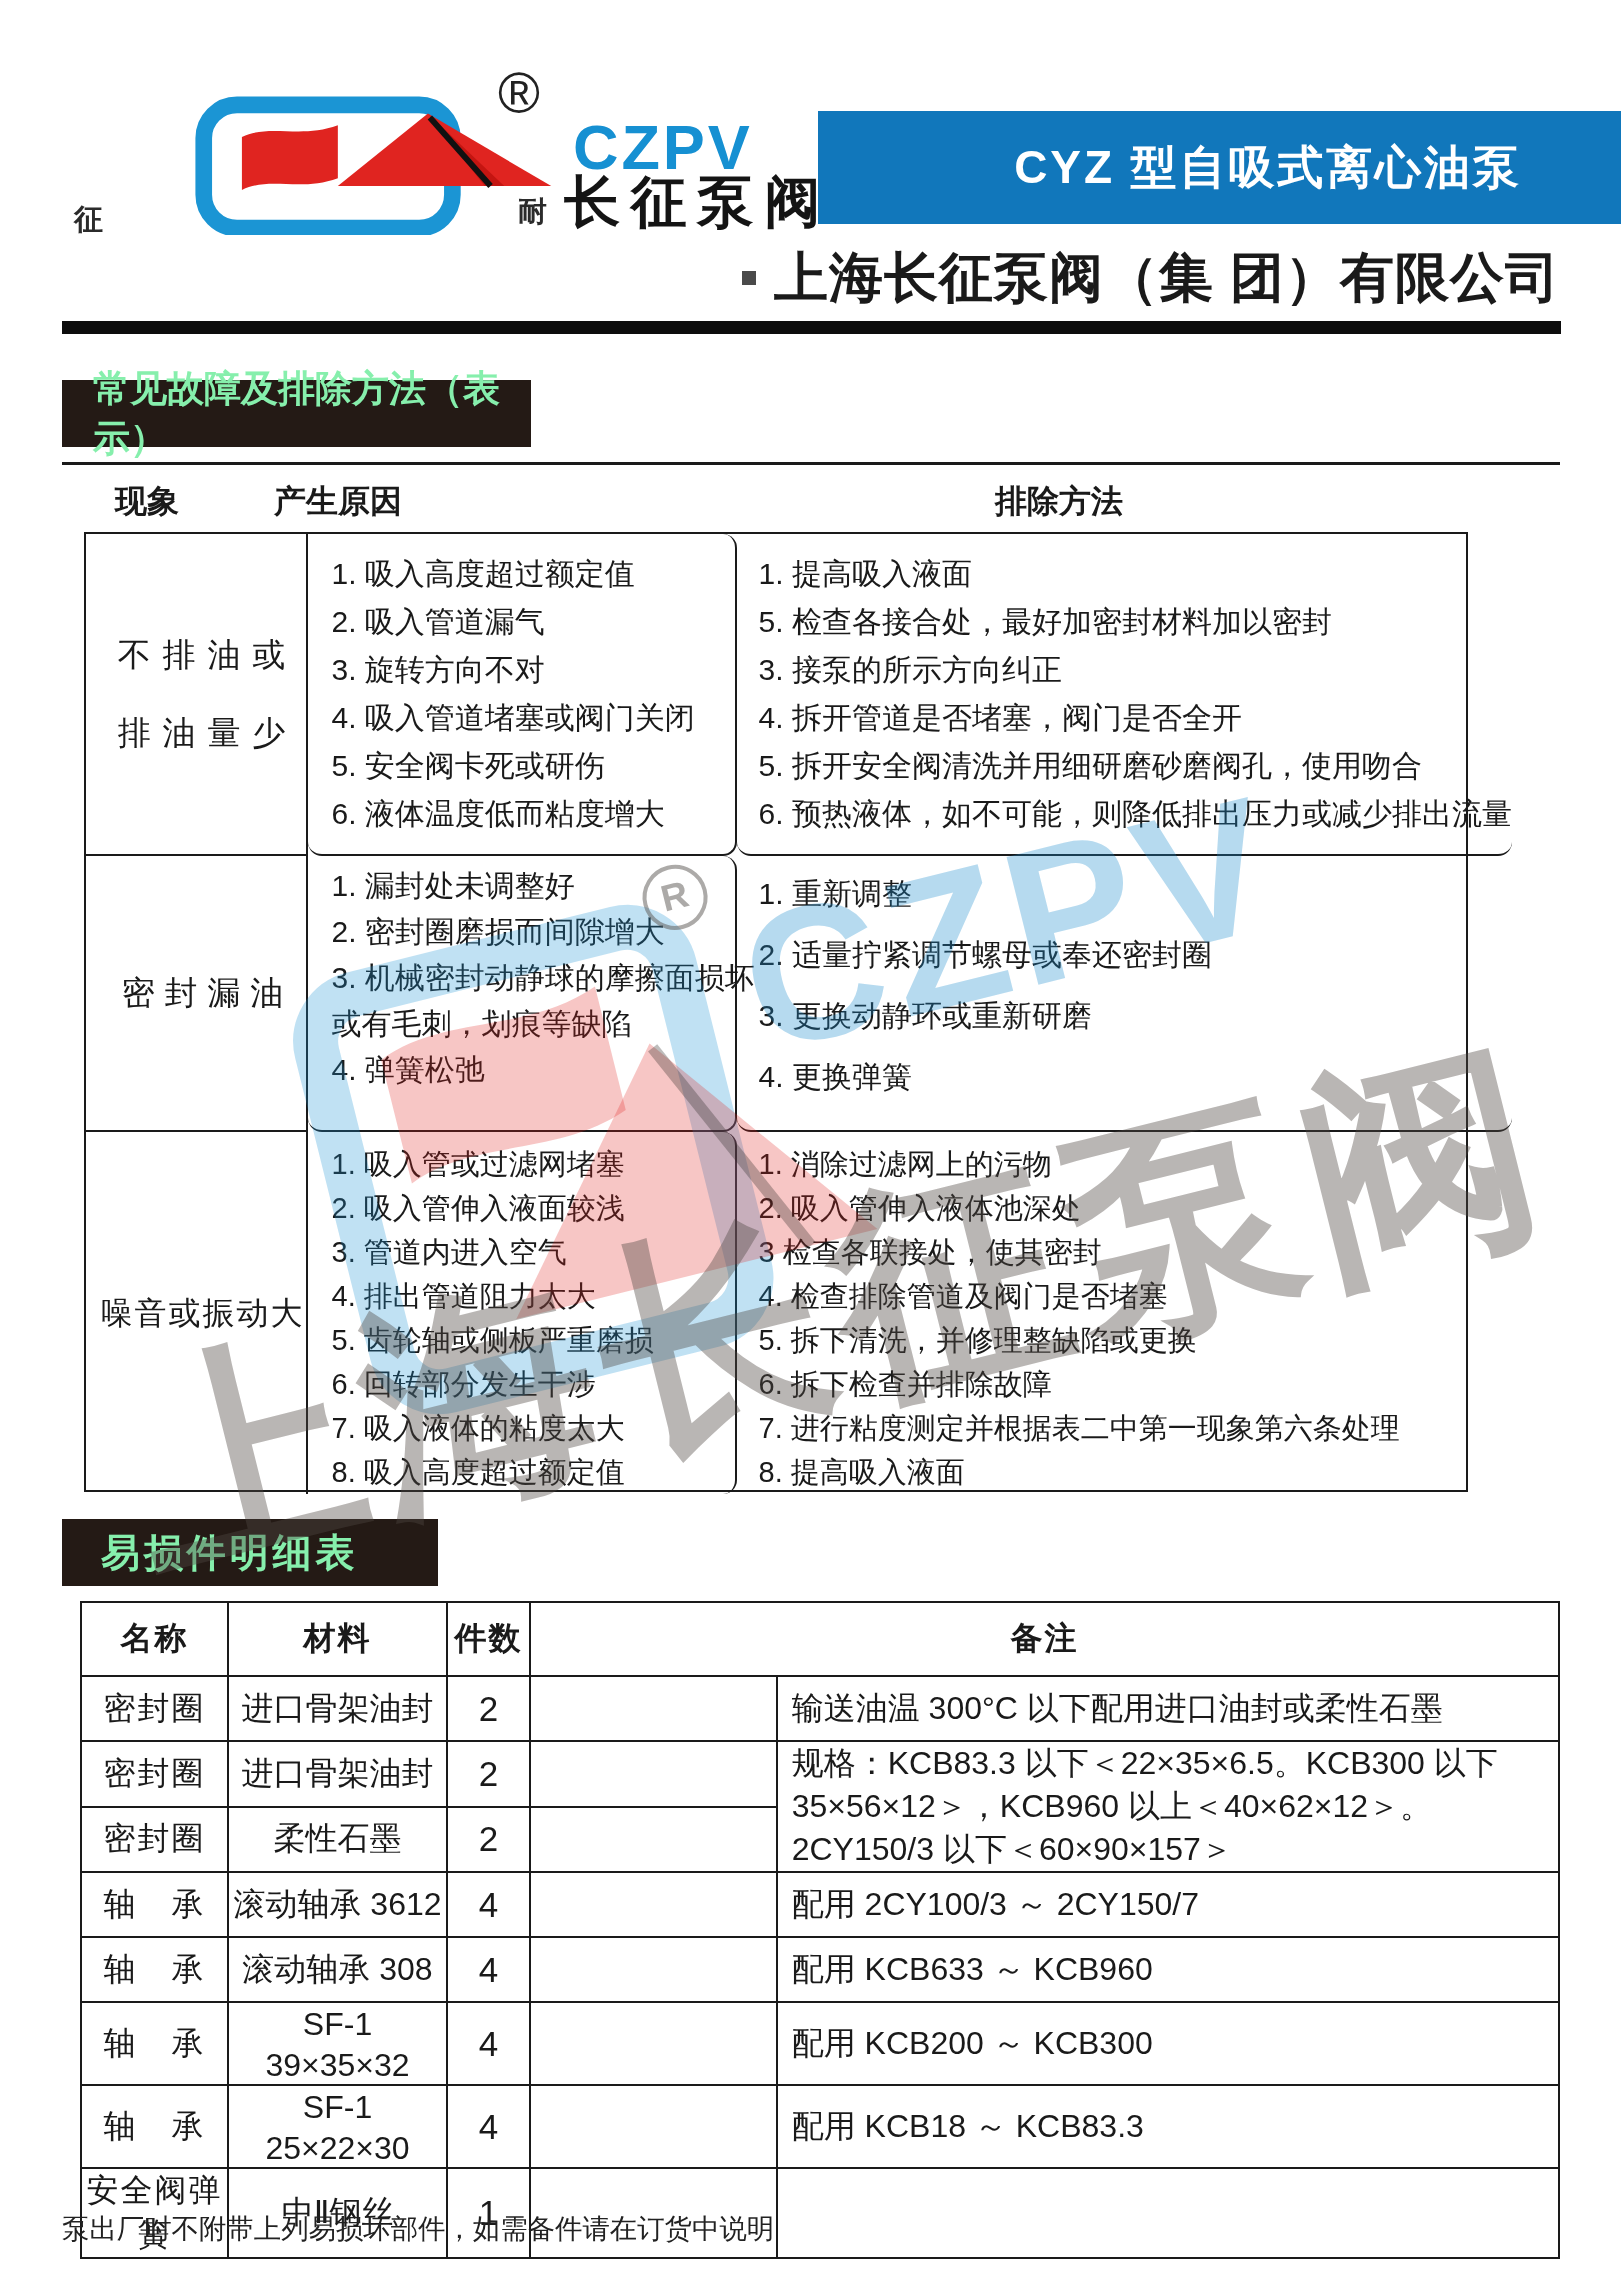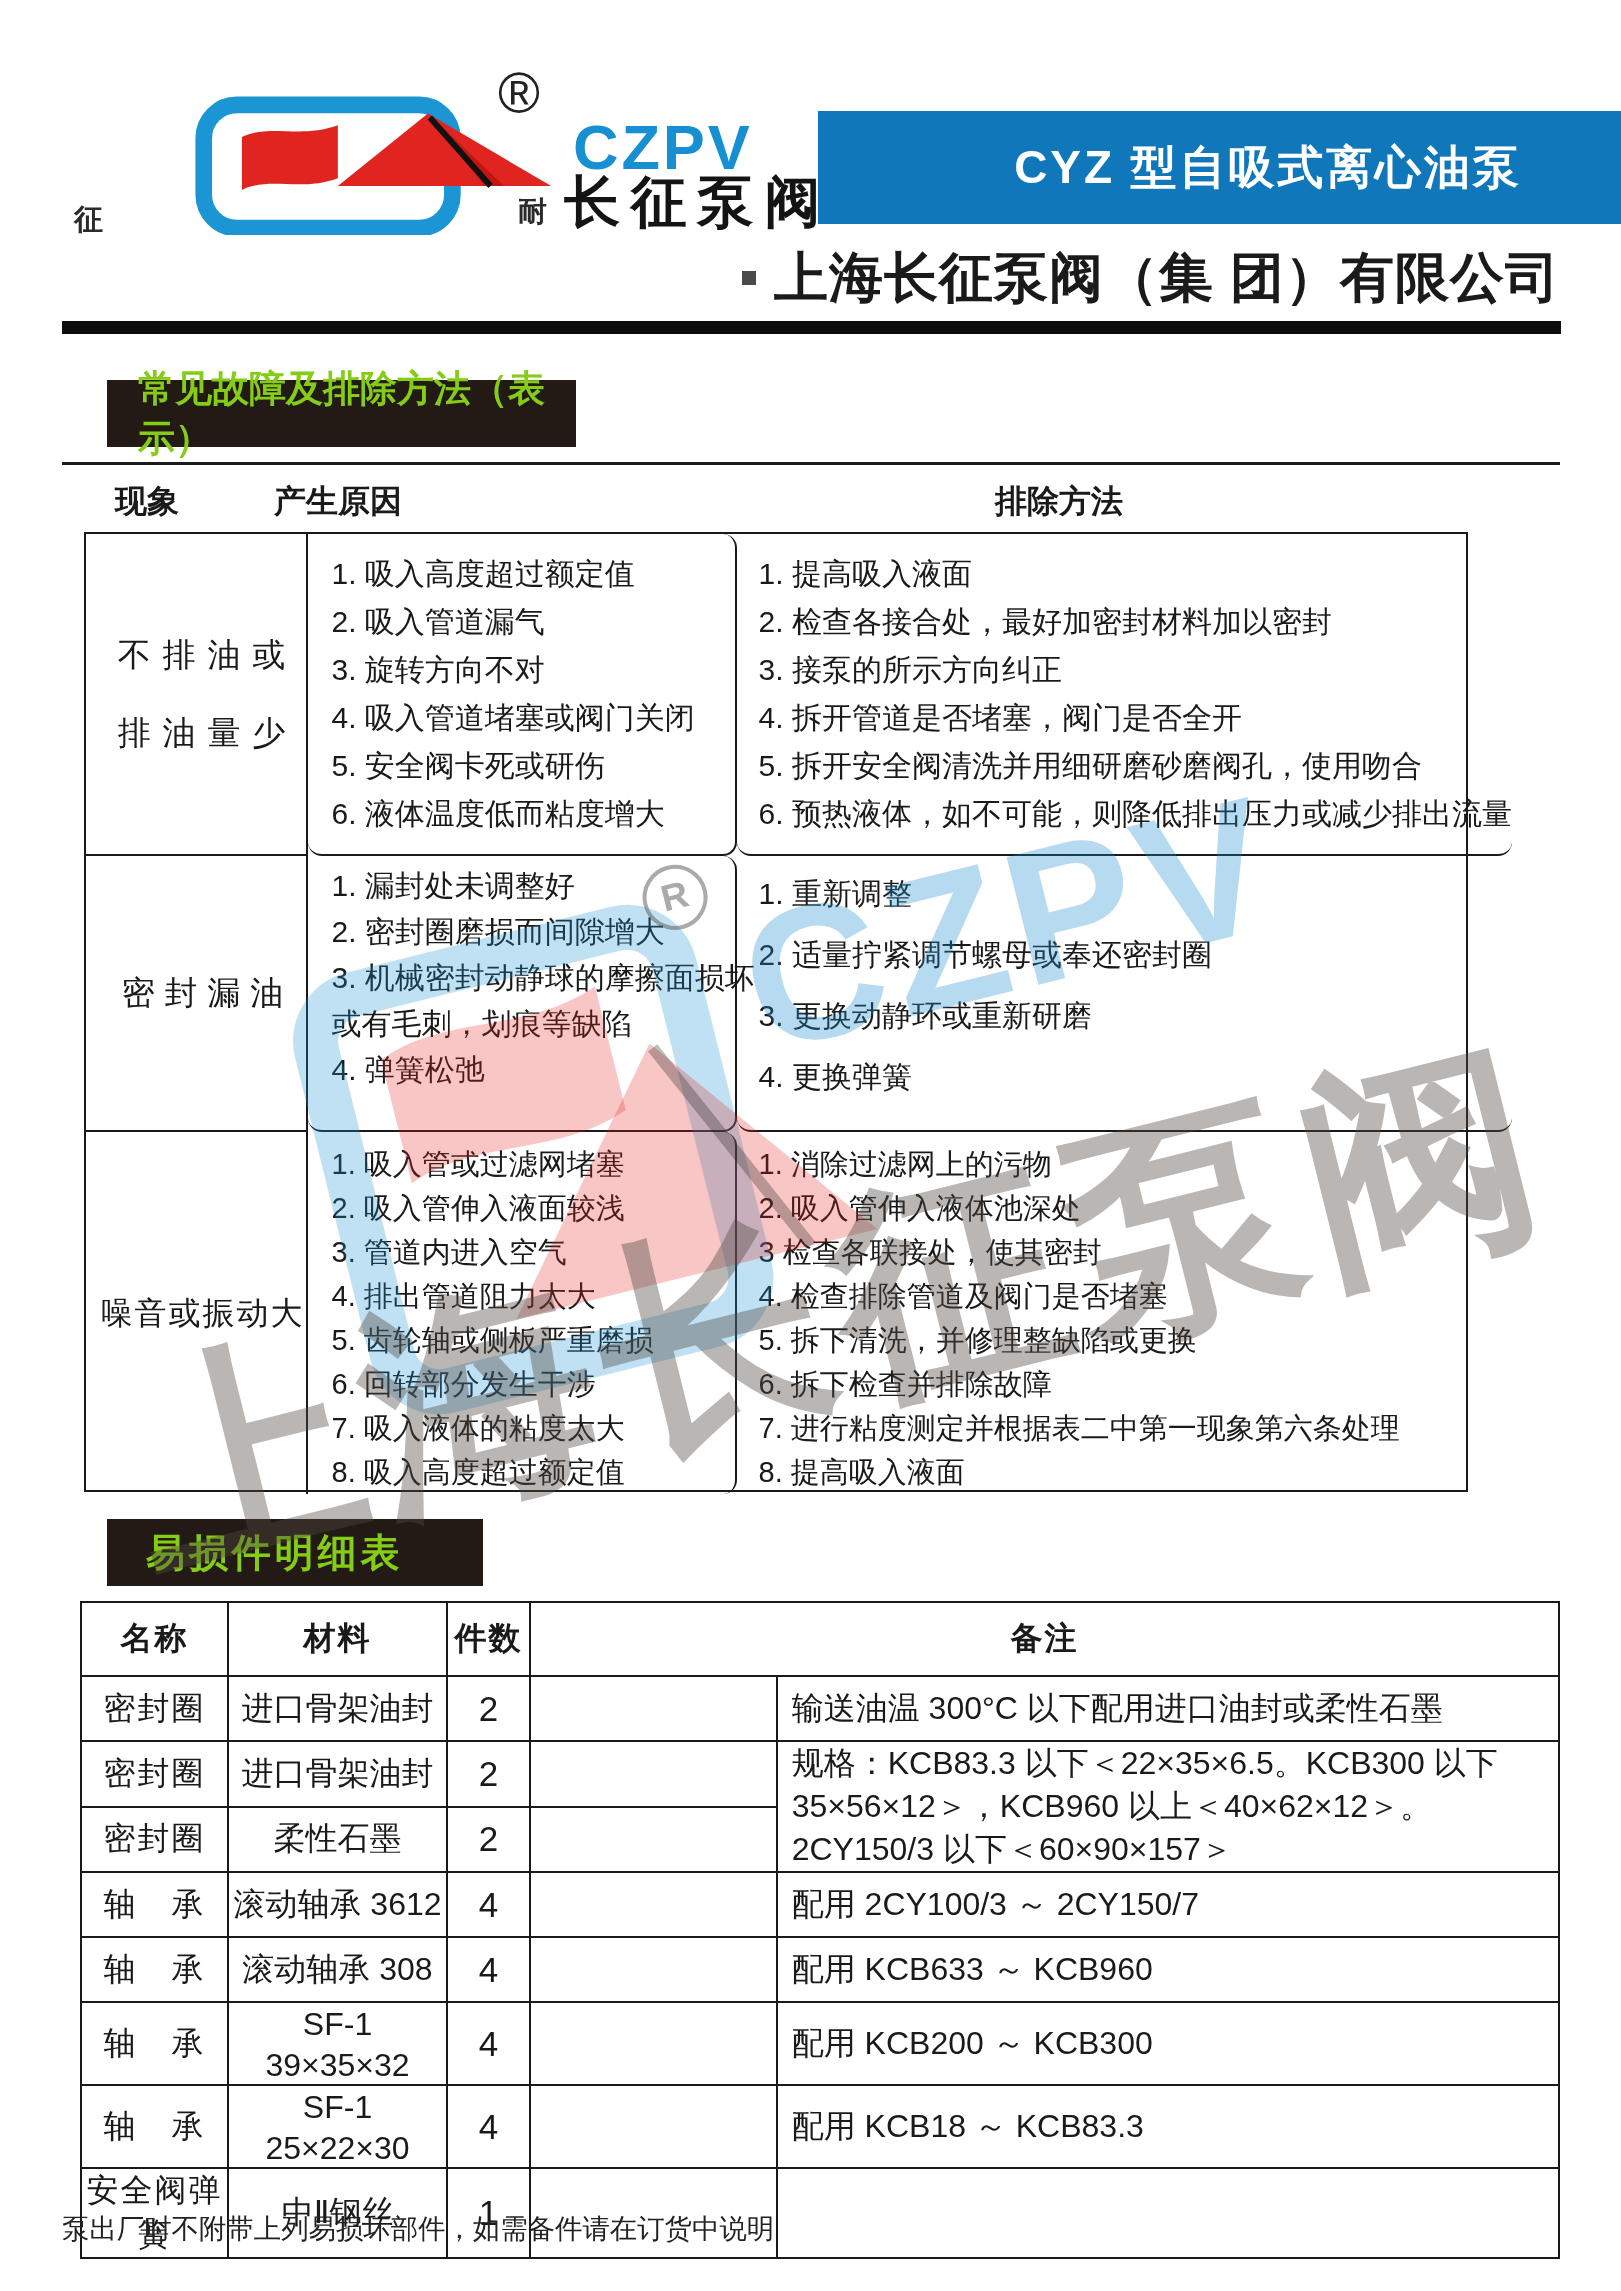--- a/index.html
+++ b/index.html
@@ -20,21 +20,21 @@
           display:flex;align-items:center;justify-content:center;}
   #banner .txt{color:#fff;font-size:46px;font-weight:700;letter-spacing:2.9px;}
 
   
   #company{left:686px;top:241px;width:874px;height:74px;display:flex;align-items:center;justify-content:flex-end;}
   #company .bullet{width:14.7px;height:14.7px;background:#4a4a4a;margin-right:17.6px;flex:0 0 auto;}
   #company .txt{font-size:54px;font-weight:800;letter-spacing:1px;white-space:nowrap;}
   #top-rule{left:62px;top:321px;width:1499px;height:12.7px;background:#0d0d0d;}
 
   
-  .barTitle{background:#241a15;color:#84cc16;font-weight:700;display:flex;align-items:center;margin-left:45px;}
+  .barTitle{background:#241a15;color:#86efac;font-weight:700;display:flex;align-items:center;}
   #bar1{left:62px;top:380px;width:469px;height:67px;font-size:37px;padding-left:31px;box-sizing:border-box;}
   #bar2{left:62px;top:1519px;width:376px;height:67px;font-size:39px;padding-left:39px;box-sizing:border-box;letter-spacing:3.9px;}
   #thin-rule{left:62px;top:462px;width:1498px;height:2.9px;background:#1a1a1a;}
 
   
   .t1head-label{font-size:32px;font-weight:700;transform:translateX(-50%);top:480px;white-space:nowrap;}
   #t1{left:84px;top:532px;width:1384px;height:960px;border:2.9px solid #1a1a1a;box-sizing:border-box;
       display:grid;grid-template-columns:222px 429px 1fr;grid-template-rows:322px 276px 1fr;}
   .t1c{border-right:2.9px solid #1a1a1a;border-bottom:2.9px solid #1a1a1a;box-sizing:border-box;position:relative;}
   .t1c.lastcol{border-right:none;}
@@ -128,21 +128,21 @@
     <div class="t1c lncell causes lh49">
       <div class="ln">1. 吸入高度超过额定值</div>
       <div class="ln">2. 吸入管道漏气</div>
       <div class="ln">3. 旋转方向不对</div>
       <div class="ln">4. 吸入管道堵塞或阀门关闭</div>
       <div class="ln">5. 安全阀卡死或研伤</div>
       <div class="ln">6. 液体温度低而粘度增大</div>
     </div>
     <div class="t1c lastcol lncell remedies lh49">
       <div class="ln">1. 提高吸入液面</div>
-      <div class="ln">2. 检查各接合处，最好加密封材料加以密封</div>
+      <div class="ln">5. 检查各接合处，最好加密封材料加以密封</div>
       <div class="ln">3. 接泵的所示方向纠正</div>
       <div class="ln">4. 拆开管道是否堵塞，阀门是否全开</div>
       <div class="ln">5. 拆开安全阀清洗并用细研磨砂磨阀孔，使用吻合</div>
       <div class="ln">6. 预热液体，如不可能，则降低排出压力或减少排出流量</div>
     </div>
 
     <div class="t1c phen" style="letter-spacing:9.8px;">
       <div class="phl">密封漏油</div>
     </div>
     <div class="t1c lncell causes lh47 pt20">

